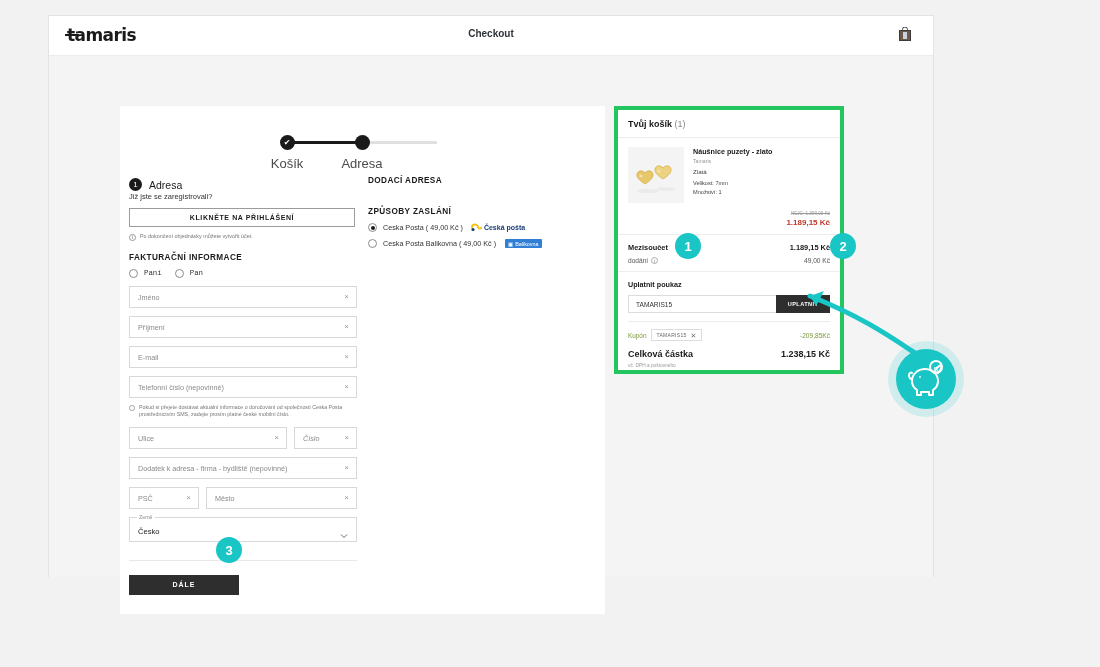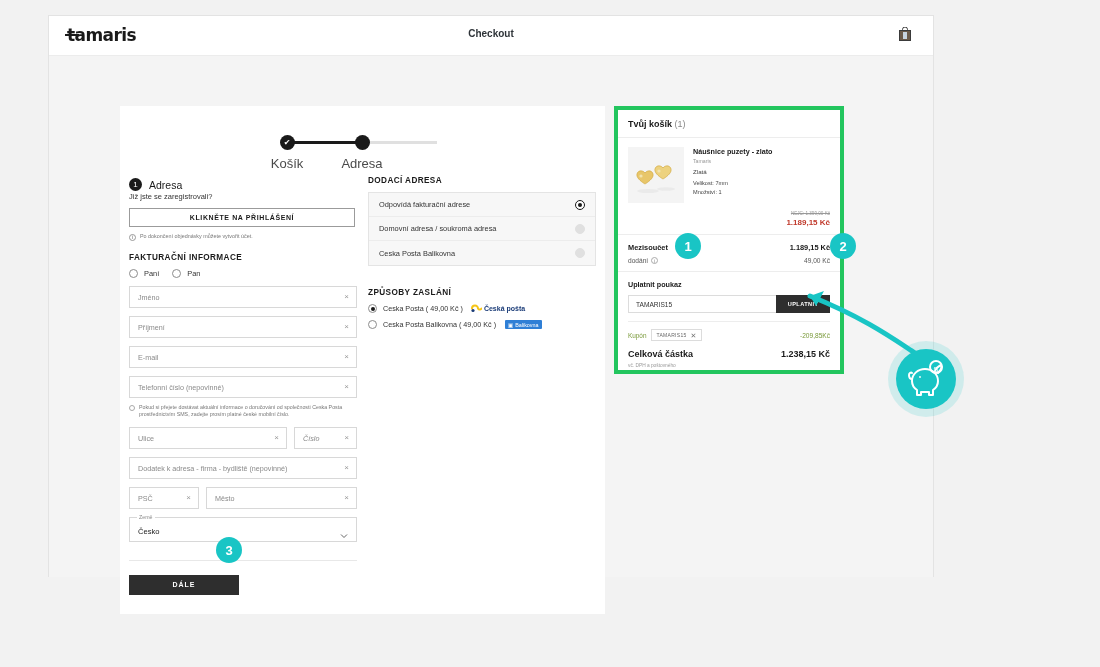--- a/index.html
+++ b/index.html
@@ -103,21 +103,21 @@
   .hint .i {
     width:7px; height:7px; border-radius:50%; border:0.8px solid #999;
     font-size:5px; color:#666; display:flex; align-items:center;
     justify-content:center; flex:none; margin-top:0.5px;
   }
   .hint .t { font-size:5.4px; color:#777; line-height:1.3; }
   .block-head {
     font-size:8.2px; font-weight:bold; letter-spacing:0.4px;
     color:#1a1a1a; margin:12px 0 7px 0;
   }
-  .radio-row { display:flex; align-items:center; gap:6px; }
+  .radio-row { display:flex; align-items:center; gap:6px;font-family:Liberation Mono, monospace; }
   .radio {
     width:9px; height:9px; border-radius:50%;
     border:1px solid #8c8c8c; background:#fff; flex:none;
     position:relative;
   }
   .radio.on::after {
     content:""; position:absolute; left:1.7px; top:1.7px;
     width:4px; height:4px; border-radius:50%; background:#1a1a1a;
   }
   .radio-row .lab { font-size:7.4px; color:#333; margin-right:7px; }
@@ -397,34 +397,20 @@
         </div>
 
         <div class="hr"></div>
 
         <div class="next-btn">DÁLE</div>
       </div>
 
       <div class="col-right">
         <div class="block-head">DODACÍ ADRESA</div>
 
-        <div class="opt-list">
-          <div class="opt">
-            <span class="lab">Odpovídá fakturační adrese</span>
-            <span class="rad on"></span>
-          </div>
-          <div class="opt">
-            <span class="lab">Domovní adresa / soukromá adresa</span>
-            <span class="rad"></span>
-          </div>
-          <div class="opt">
-            <span class="lab">Ceska Posta Balikovna</span>
-            <span class="rad"></span>
-          </div>
-        </div>
 
         <div class="block-head" style="margin-top:22px;">ZPŮSOBY ZASLÁNÍ</div>
 
         <div class="ship-row">
           <span class="radio on"></span>
           <span class="lab">Ceska Posta ( 49,00 Kč )</span>
           <span class="cp-badge">
             <span class="cp-horn">
               <svg width="11" height="9" viewBox="0 0 11 9">
                 <path d="M1 4.5 a3 3 0 0 1 6 0 a2 2 0 0 0 3.5 0" fill="none" stroke="#f5c518" stroke-width="2" stroke-linecap="round"></path>

